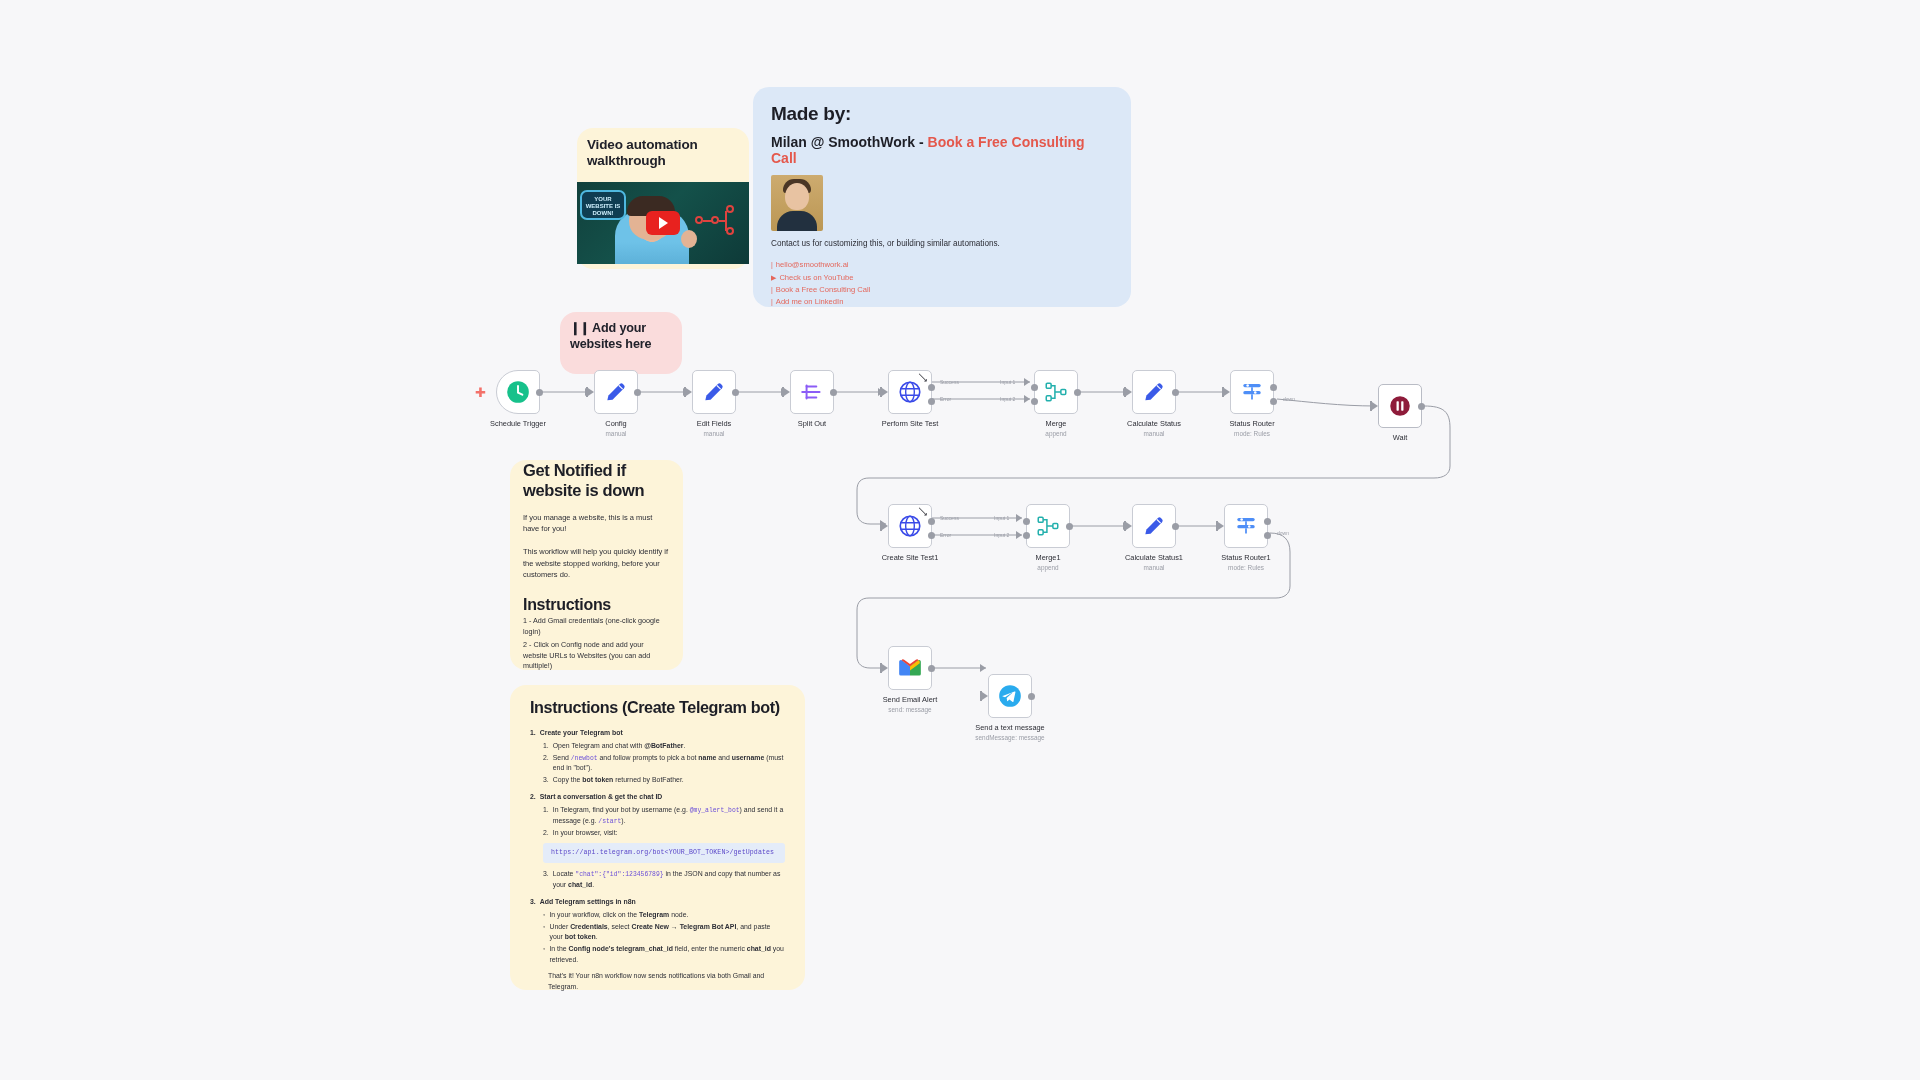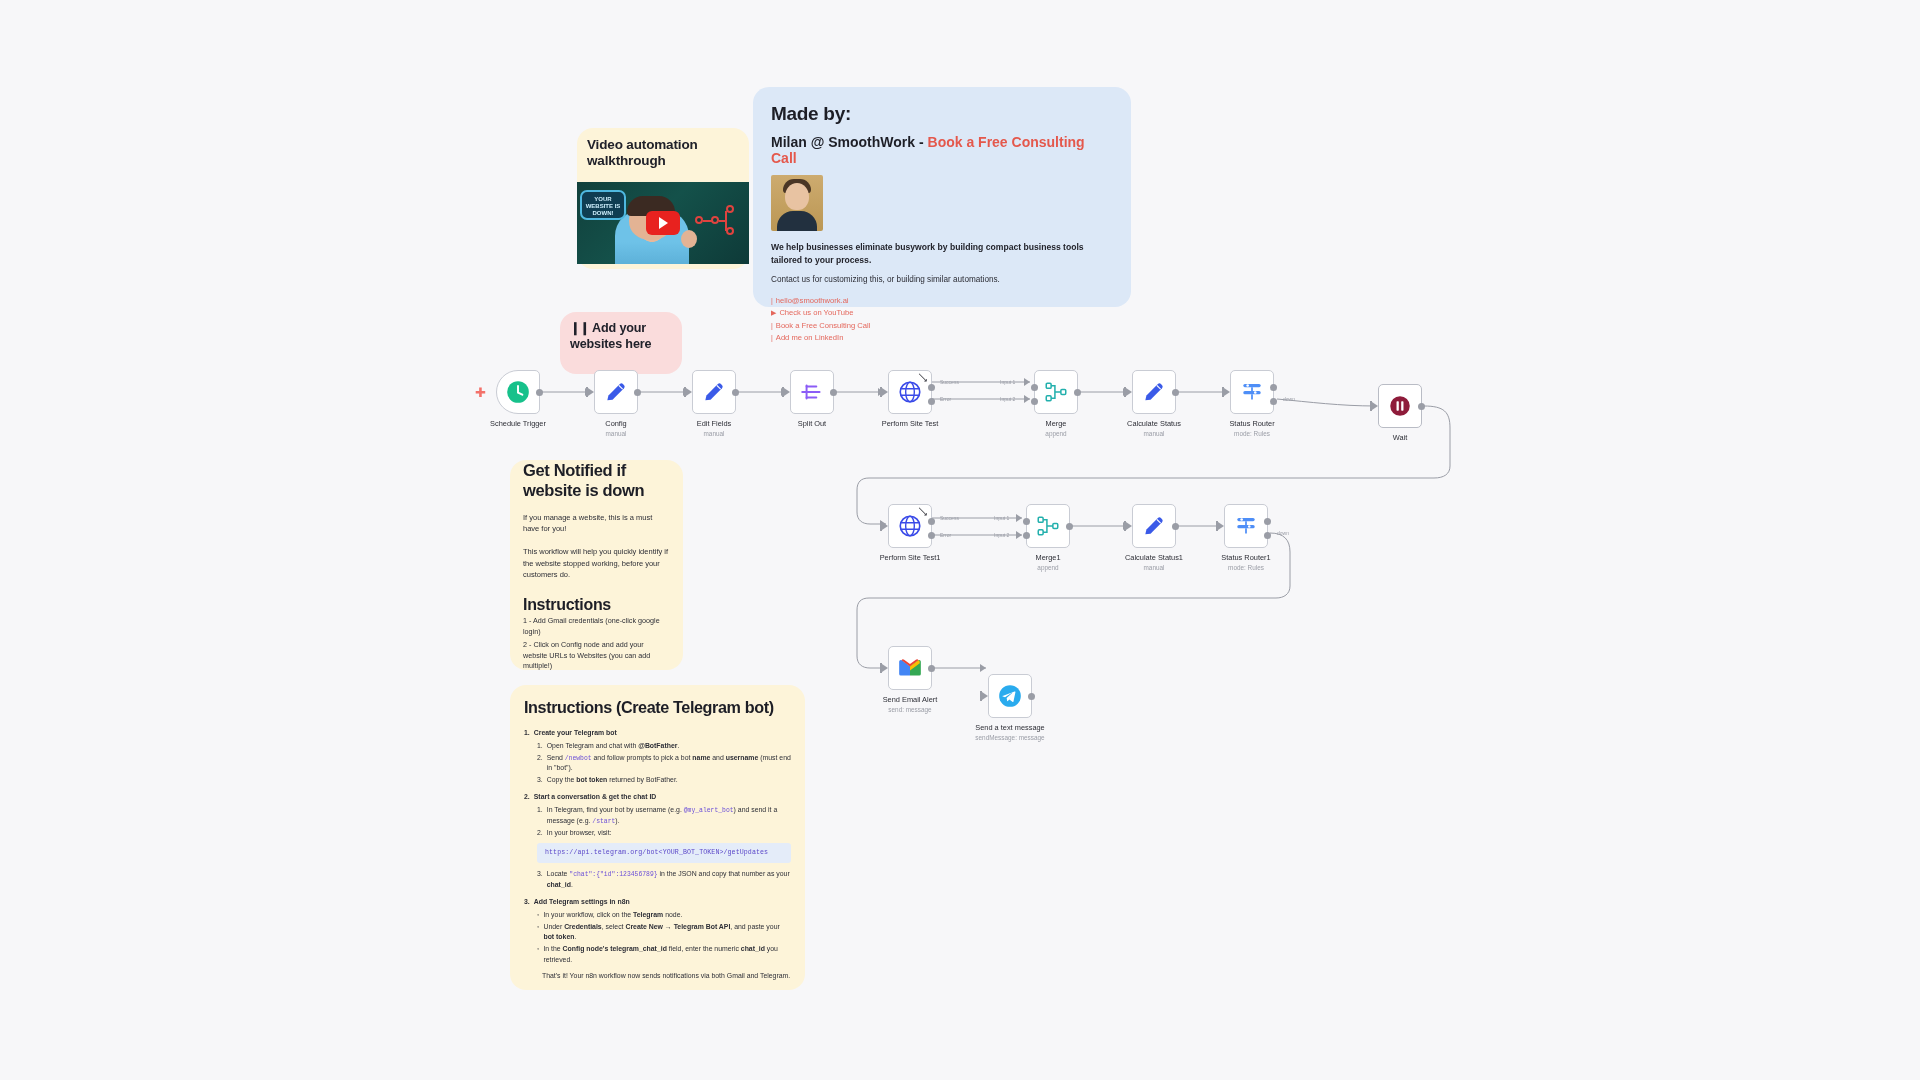--- a/index.html
+++ b/index.html
@@ -75,21 +75,21 @@
   #note-pink { left: 560px; top: 312px; width: 122px; height: 62px; padding: 9px 10px; }
   .pk-title { font-size: 12.6px; font-weight: 700; color: #20212a; line-height: 1.24; letter-spacing: -.15px; }
   .pk-title .emoji { letter-spacing: -1px; }
 
   #note-down { left: 510px; top: 460px; width: 173px; height: 210px; padding: 0 13px 0 13px; }
   .nd-h1 { font-size: 16.5px; font-weight: 700; color: #1d1e26; line-height: 1.22; letter-spacing: -.35px; }
   .nd-p { font-size: 7.5px; color: #2d2e36; line-height: 1.48; margin-top: 12px; }
   .nd-h2 { font-size: 16px; font-weight: 700; color: #1d1e26; margin-top: 16px; letter-spacing: -.3px; }
   .nd-li { font-size: 7.2px; color: #2d2e36; line-height: 1.52; margin-top: 2px; }
 
-  #note-telegram { left: 510px; top: 685px; width: 295px; height: 305px; padding: 13px 14px; }
+  #note-telegram { left: 510px; top: 685px; width: 295px; height: 305px; padding: 13px 20px; }
   .tg-h1 { font-size: 16.2px; font-weight: 700; color: #1d1e26; letter-spacing: -.4px; }
   .tg-list { margin-top: 11px; }
   .tg-step { font-size: 6.9px; color: #2d2e36; line-height: 1.55; margin-bottom: 7px; }
   .tg-step > .st-head { font-weight: 700; display: flex; gap: 4px; }
   .tg-sub { margin: 2px 0 0 13px; }
   .tg-sub .sub-li { display: flex; gap: 4px; margin-top: 1.5px; line-height: 1.5; }
   .tg-sub .sub-li .num { flex: 0 0 auto; }
   b { font-weight: 700; }
   .code { font-family: "Liberation Mono", monospace; color: #6b4fd8; font-size: 6.4px; }
   .codeblock {
@@ -237,21 +237,20 @@
   </div>
 
   <div class="sticky sticky-blue" id="note-madeby">
     <div class="mb-title">Made by:</div>
     <div class="mb-sub"><span>Milan @ SmoothWork - </span><span class="mb-link">Book a Free Consulting Call</span></div>
     <div class="mb-photo">
       <div class="ph-body"></div>
         <div class="ph-hair"></div>
         <div class="ph-head"></div>
     </div>
-    <div class="mb-p1">We help businesses eliminate busywork by building compact business tools tailored to your process.</div>
     <div class="mb-p2">Contact us for customizing this, or building similar automations.</div>
     <div class="mb-links">
       <div class="lrow">
           <span class="bullet">|</span>
           <span>hello@smoothwork.ai</span>
         </div>
       <div class="lrow">
           <span class="bullet">▶</span>
           <span>Check us on YouTube</span>
         </div>
@@ -478,21 +477,21 @@
     <div class="port-bar"></div>
     <div class="port-arrow"></div>
     <div class="pin-badge">⟶</div>
     <svg class="ic" viewBox="0 0 24 24">
       <circle cx="12" cy="12" r="9" stroke="#3a4ae8" stroke-width="1.5" fill="none"></circle>
       <ellipse cx="12" cy="12" rx="4" ry="9" stroke="#3a4ae8" stroke-width="1.3" fill="none"></ellipse>
       <path d="M3.3 9h17.4M3.3 15h17.4" stroke="#3a4ae8" stroke-width="1.3"></path>
     </svg>
     <div class="port out top"></div>
     <div class="port out bot"></div>
-    <div class="node-label">Perform Site Test1</div>
+    <div class="node-label">Create Site Test1</div>
   </div>
   <div class="plabel" style="left:940px; top:515px;">Success</div>
   <div class="plabel" style="left:940px; top:532px;">Error</div>
   <div class="plabel" style="left:994px; top:515px;">Input 1</div>
   <div class="plabel" style="left:994px; top:532px;">Input 2</div>
 
   <div class="node" style="left:1026px; top:504px;">
     <div class="port in top"></div>
     <div class="port in bot"></div>
     <svg class="ic" viewBox="0 0 24 24">

